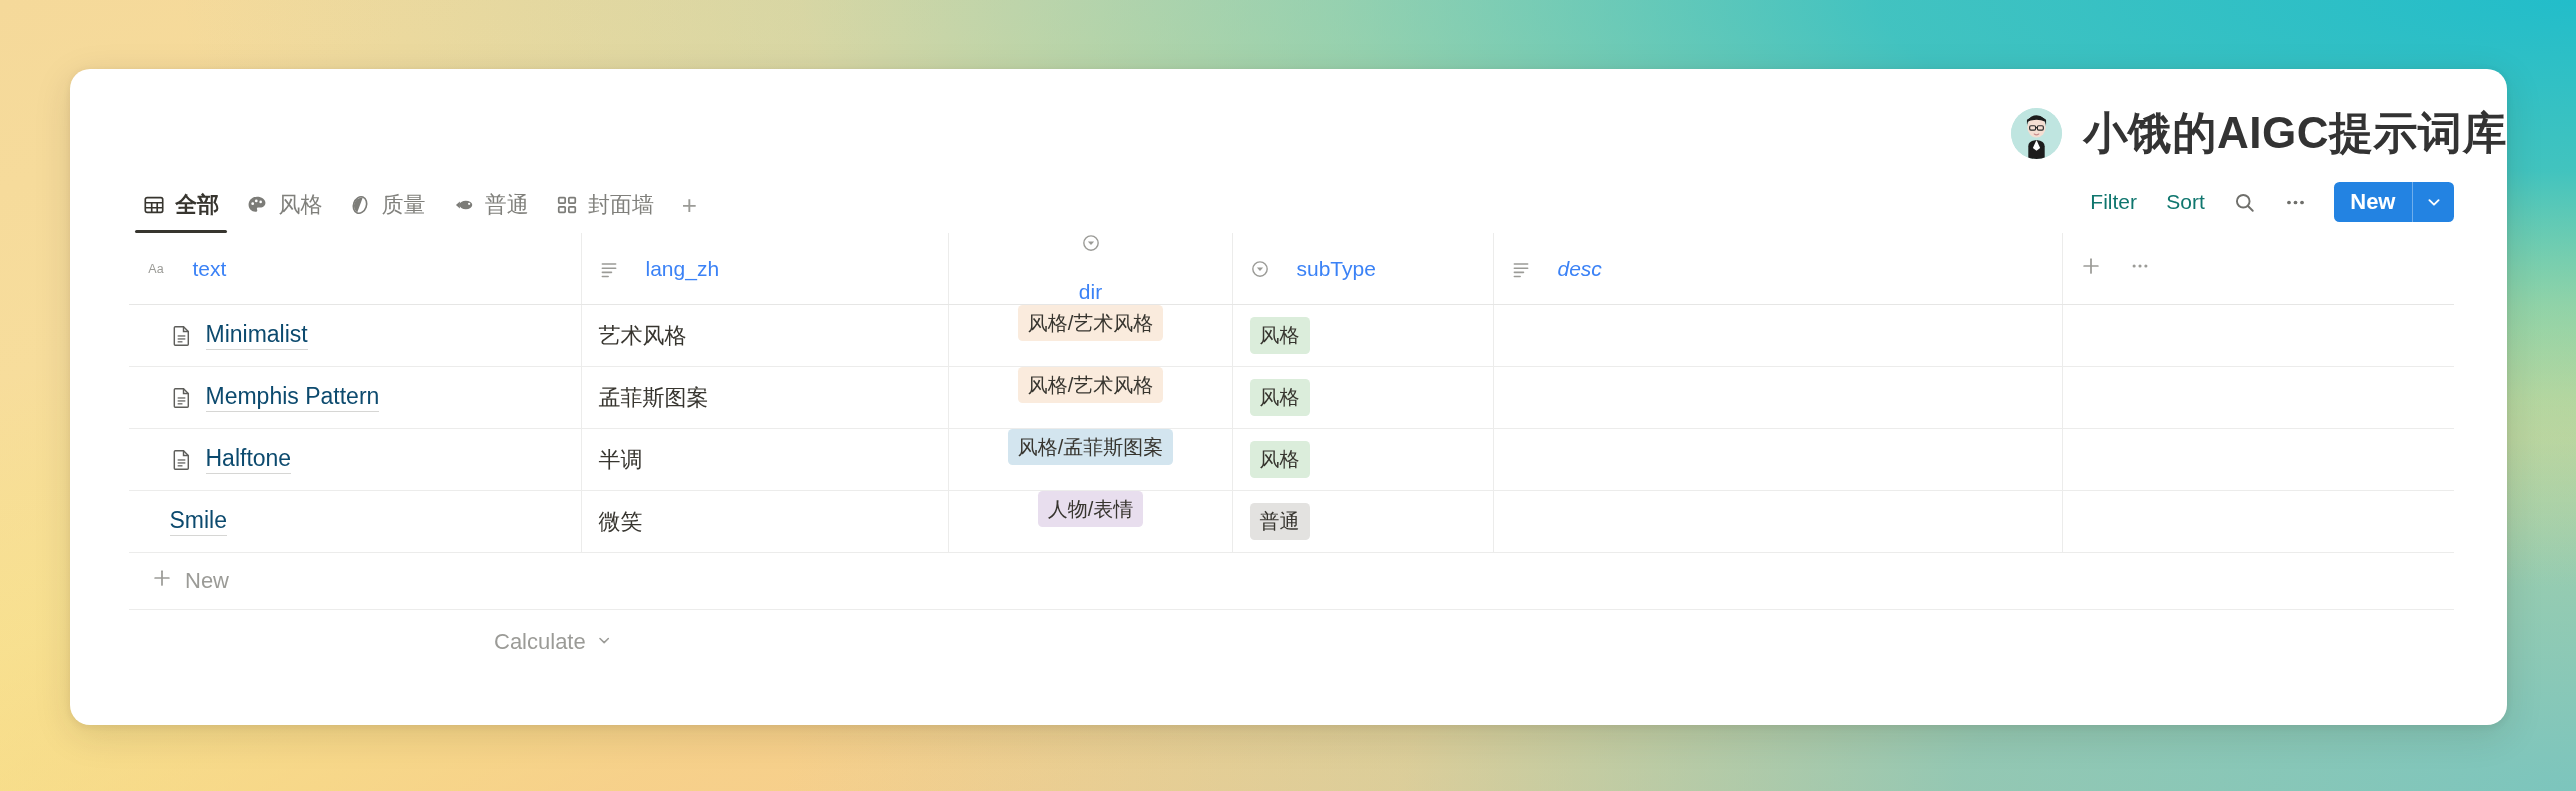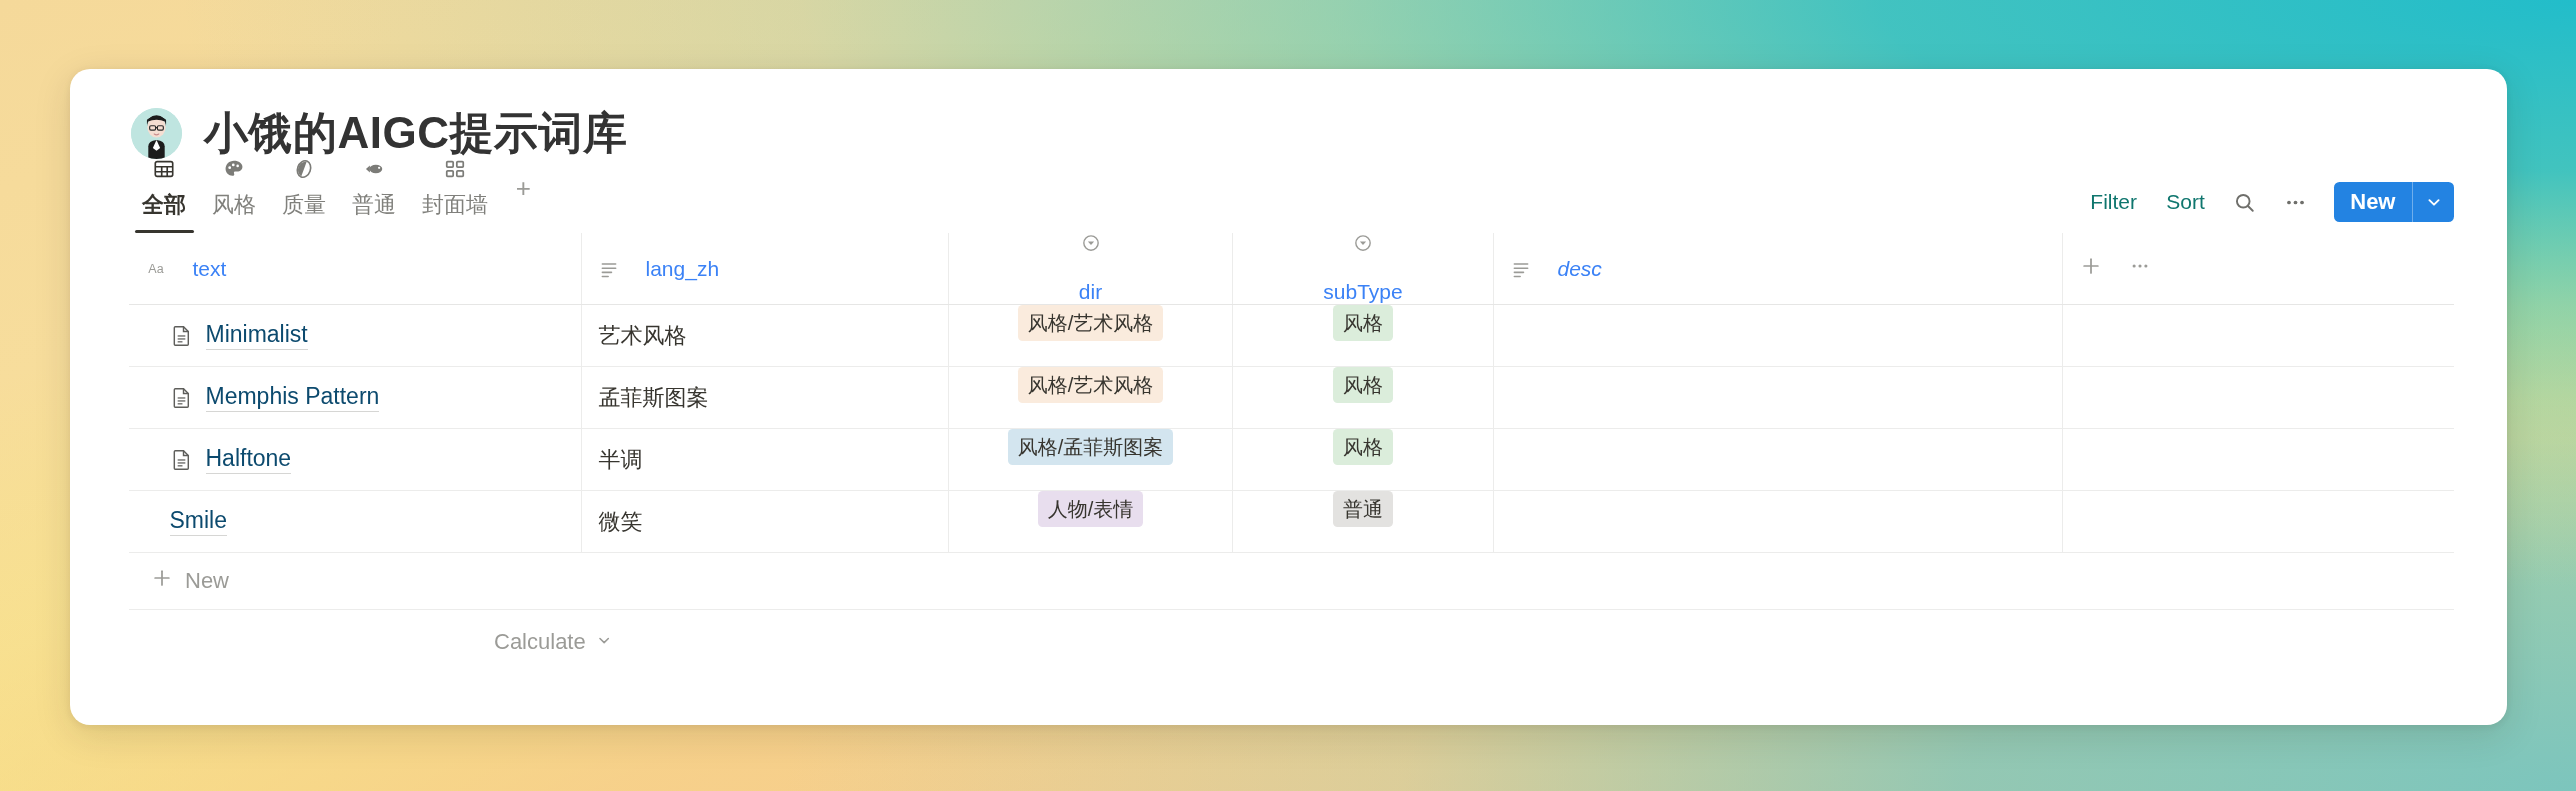--- a/index.html
+++ b/index.html
@@ -32,20 +32,21 @@
     box-shadow: 0 9.2px 37px rgba(40,30,10,0.13), 0 1.8px 7.3px rgba(40,30,10,0.07);
     overflow: hidden;
   }
 
   
   .title-row {
     display: flex;
     align-items: center;
     gap: 22px;
     padding: 39px 0 0 61px;
+    justify-content: flex-end;
   }
   .avatar {
     width: 51px; height: 51px;
     border-radius: 50%;
     background: #bfe5e0;
     position: relative;
     overflow: hidden;
     flex: none;
   }
   .page-title {
@@ -69,21 +70,20 @@
   .tab {
     display: flex;
     align-items: center;
     gap: 9.2px;
     padding: 0 13px 13px 13px;
     font-size: 22px;
     color: #80807c;
     cursor: pointer;
     position: relative;
     white-space: nowrap;
-    flex-direction: column;
   }
   .tab.active { color: #37352f; font-weight: 600; }
   .tab.active::after {
     content: "";
     position: absolute;
     left: 5.5px; right: 5.5px; bottom: 0;
     height: 2.8px;
     background: #37352f;
     border-radius: 1.8px;
   }
@@ -129,21 +129,21 @@
     font-size: 22px;
     color: #37352f;
     overflow: hidden;
   }
   .thead .cell { color: #3b82f6; font-size: 21px; min-height: 53px; gap: 27px; }
   .thead .cell .hicon { display: inline-flex; align-items: center; justify-content: center; width: 20px; height: 20px; flex: none; }
 
   .c-text    { width: 453px; }
   .c-lang    { width: 367px; }
   .c-dir     { width: 284px; flex-direction: column; }
-  .c-subtype { width: 261px; flex-direction: column; }
+  .c-subtype { width: 261px; }
   .c-desc    { width: 569px; font-style: italic; }
   .c-plus    { flex: 1; border-right: none; gap: 27.5px; color: #9b9b97; }
 
   .row-title { display: flex; align-items: center; gap: 13px; padding-left: 24px; }
   .doc-icon { flex: none; display: flex; align-items: center; }
   .row-link {
     border-bottom: 0.9px solid #d6d6d4;
     padding-bottom: 1.8px;
     font-size: 23px;
     color: #0c4a6e;

